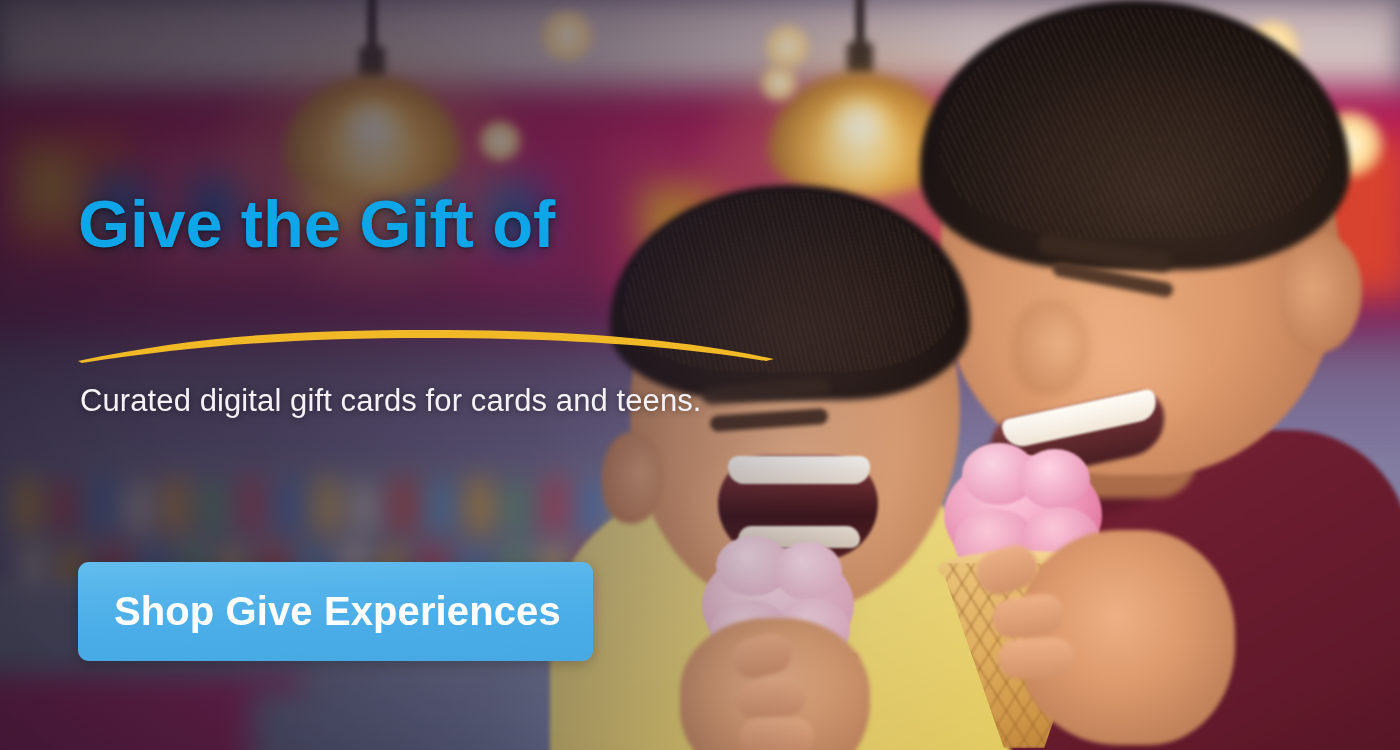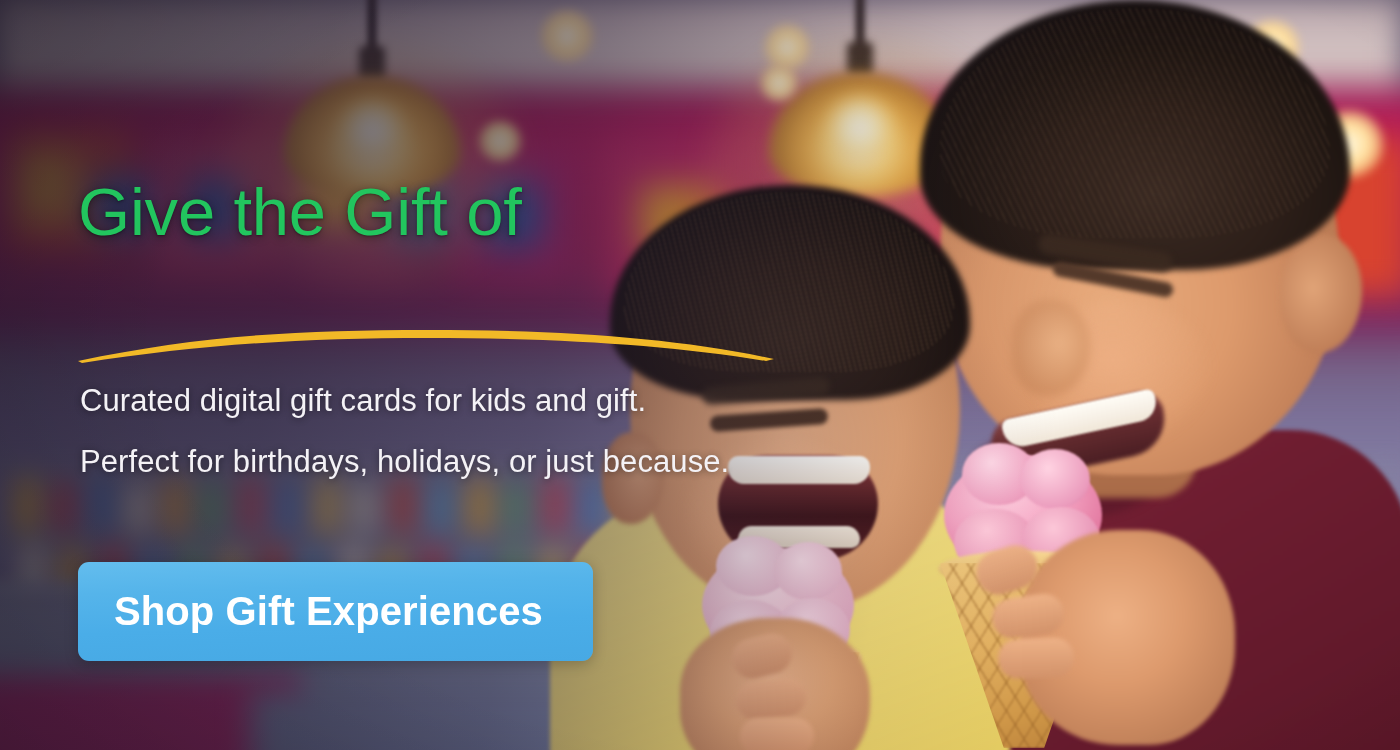--- a/index.html
+++ b/index.html
@@ -367,25 +367,25 @@
 
   
   .content {
     position:absolute;
     left:78px; top:0;
     width:760px; height:750px;
   }
 
   .headline {
     position:absolute;
-    left:0; top:170px;
+    left:0; top:182px;
     width:780px;
-    color:#22c55e;
+    color:#0ea5e9;
     font-size:67px;
-    font-weight:400;
+    font-weight:700;
     line-height:83px;
     letter-spacing:-0.2px;
     text-shadow:0 2px 10px rgba(0,0,0,0.42), 0 1px 2px rgba(0,0,0,0.32);
     white-space:nowrap;
   }
   .headline-line { display:block; }
 
   .swoosh {
     position:absolute;
     left:-2px; top:330px;
@@ -606,19 +606,18 @@
   <div class="content">
 
     <h1 class="headline">
       <span class="headline-line">Give the Gift of</span>
     </h1>
 
     <svg class="swoosh" viewBox="0 0 700 44" preserveAspectRatio="none">
       <path d="M2,31 C120,6 220,0 352,0 C486,0 600,8 698,29 L690,31 C594,15 480,8 352,8 C222,8 122,15 6,33 Z" fill="#F2B927"></path>
     </svg>
 
-    <p class="sub sub-1">Curated digital gift cards for kids and gift.</p>
-    <p class="sub sub-2">Perfect for birthdays, holidays, or just because.</p>
-
-    <button class="cta" type="button">Shop Gift Experiences</button>
+    <p class="sub sub-1">Curated digital gift cards for cards and teens.</p>
+
+    <button class="cta" type="button">Shop Give Experiences</button>
   </div>
 
 </div>
 
 </body></html>

